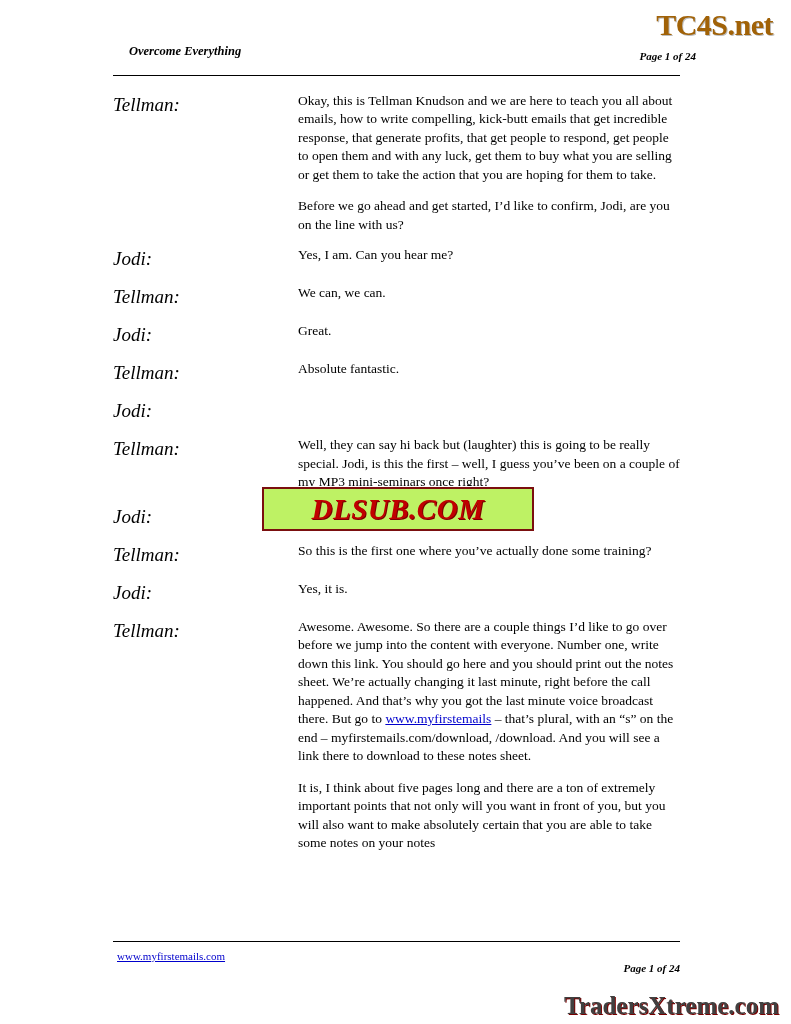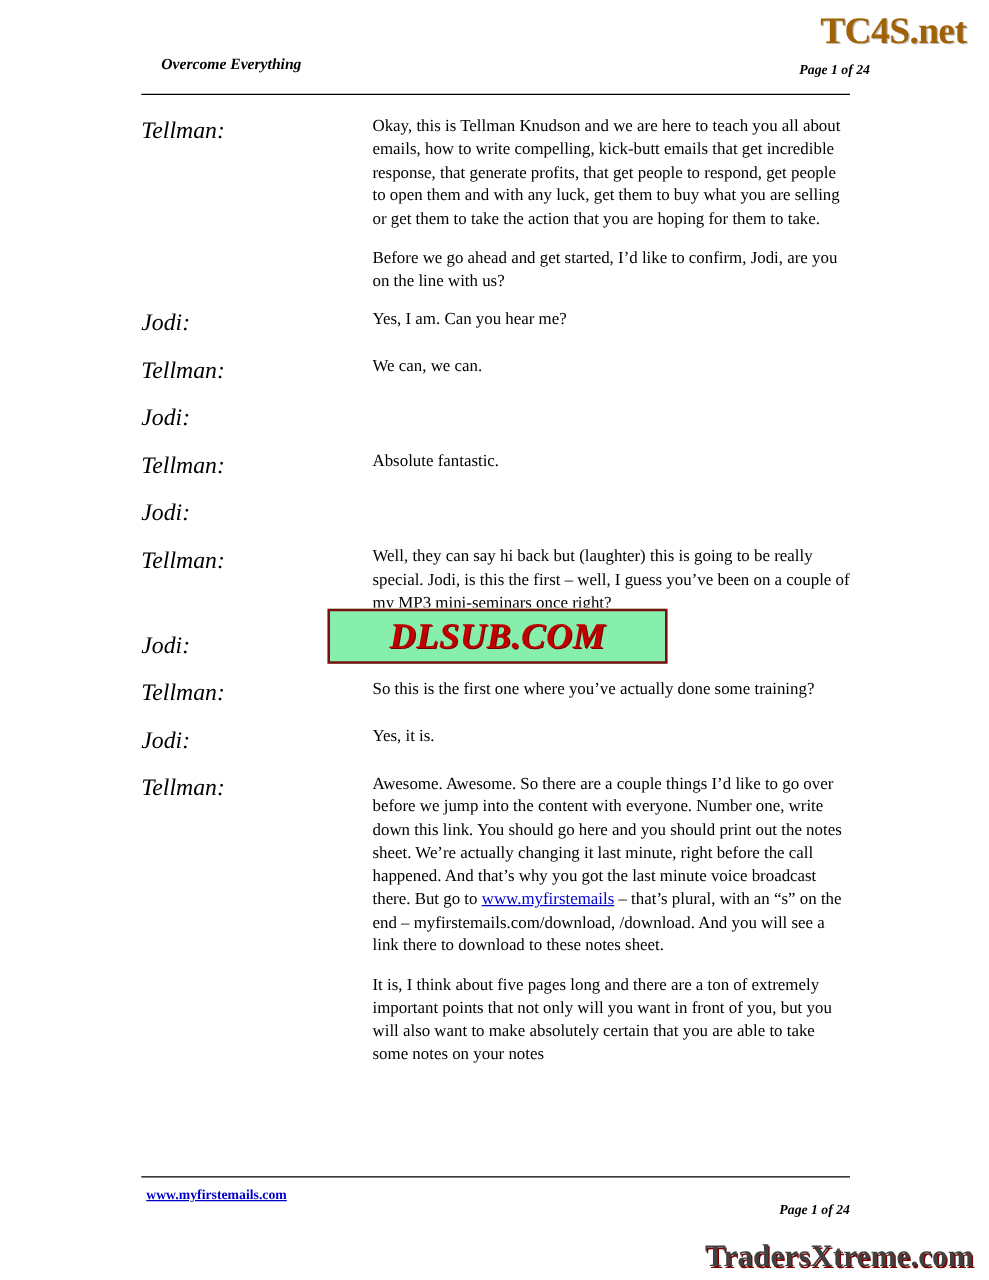--- a/index.html
+++ b/index.html
@@ -110,21 +110,21 @@
   .dlsub {
     position: absolute;
     left: 262px;
     top: 487px;
     width: 268px;
     height: 40px;
     display: flex;
     align-items: center;
     justify-content: center;
     border: 2px solid #7b0f0f;
-    background: #86efac;
+    background: #bef264;
     box-shadow: 0 0 0 1px #ffffff;
   }
   .dlsub span {
     font-family: "Liberation Serif", serif;
     font-weight: bold;
     font-style: italic;
     font-size: 29px;
     color: #c00000;
     letter-spacing: 0.5px;
     text-shadow: 1px 1px 0 #7a0000;
@@ -137,21 +137,21 @@
     top: 941px;
     width: 567px;
     height: 1px;
     background: #000;
   }
   .footer-link {
     position: absolute;
     left: 117px;
     top: 950px;
     font-size: 11px;
-    font-weight: bold;
+    font-weight: normal;
     color: #0000cc;
     text-decoration: underline;
     font-family: "Liberation Serif", serif;
   }
   .footer-page {
     position: absolute;
     right: 111px;
     top: 962px;
     font-size: 11px;
     font-weight: bold;
@@ -202,20 +202,23 @@
 
     <div class="turn">
       <div class="speaker">Tellman:</div>
       <div class="lines">
         <p class="para">We can, we can.</p>
       </div>
     </div>
 
     <div class="turn">
       <div class="speaker">Jodi:</div>
+      <div class="lines">
+        <p class="para">Great.</p>
+      </div>
     </div>
 
     <div class="turn">
       <div class="speaker">Tellman:</div>
       <div class="lines">
         <p class="para">Absolute fantastic.</p>
       </div>
     </div>
 
     <div class="turn">

